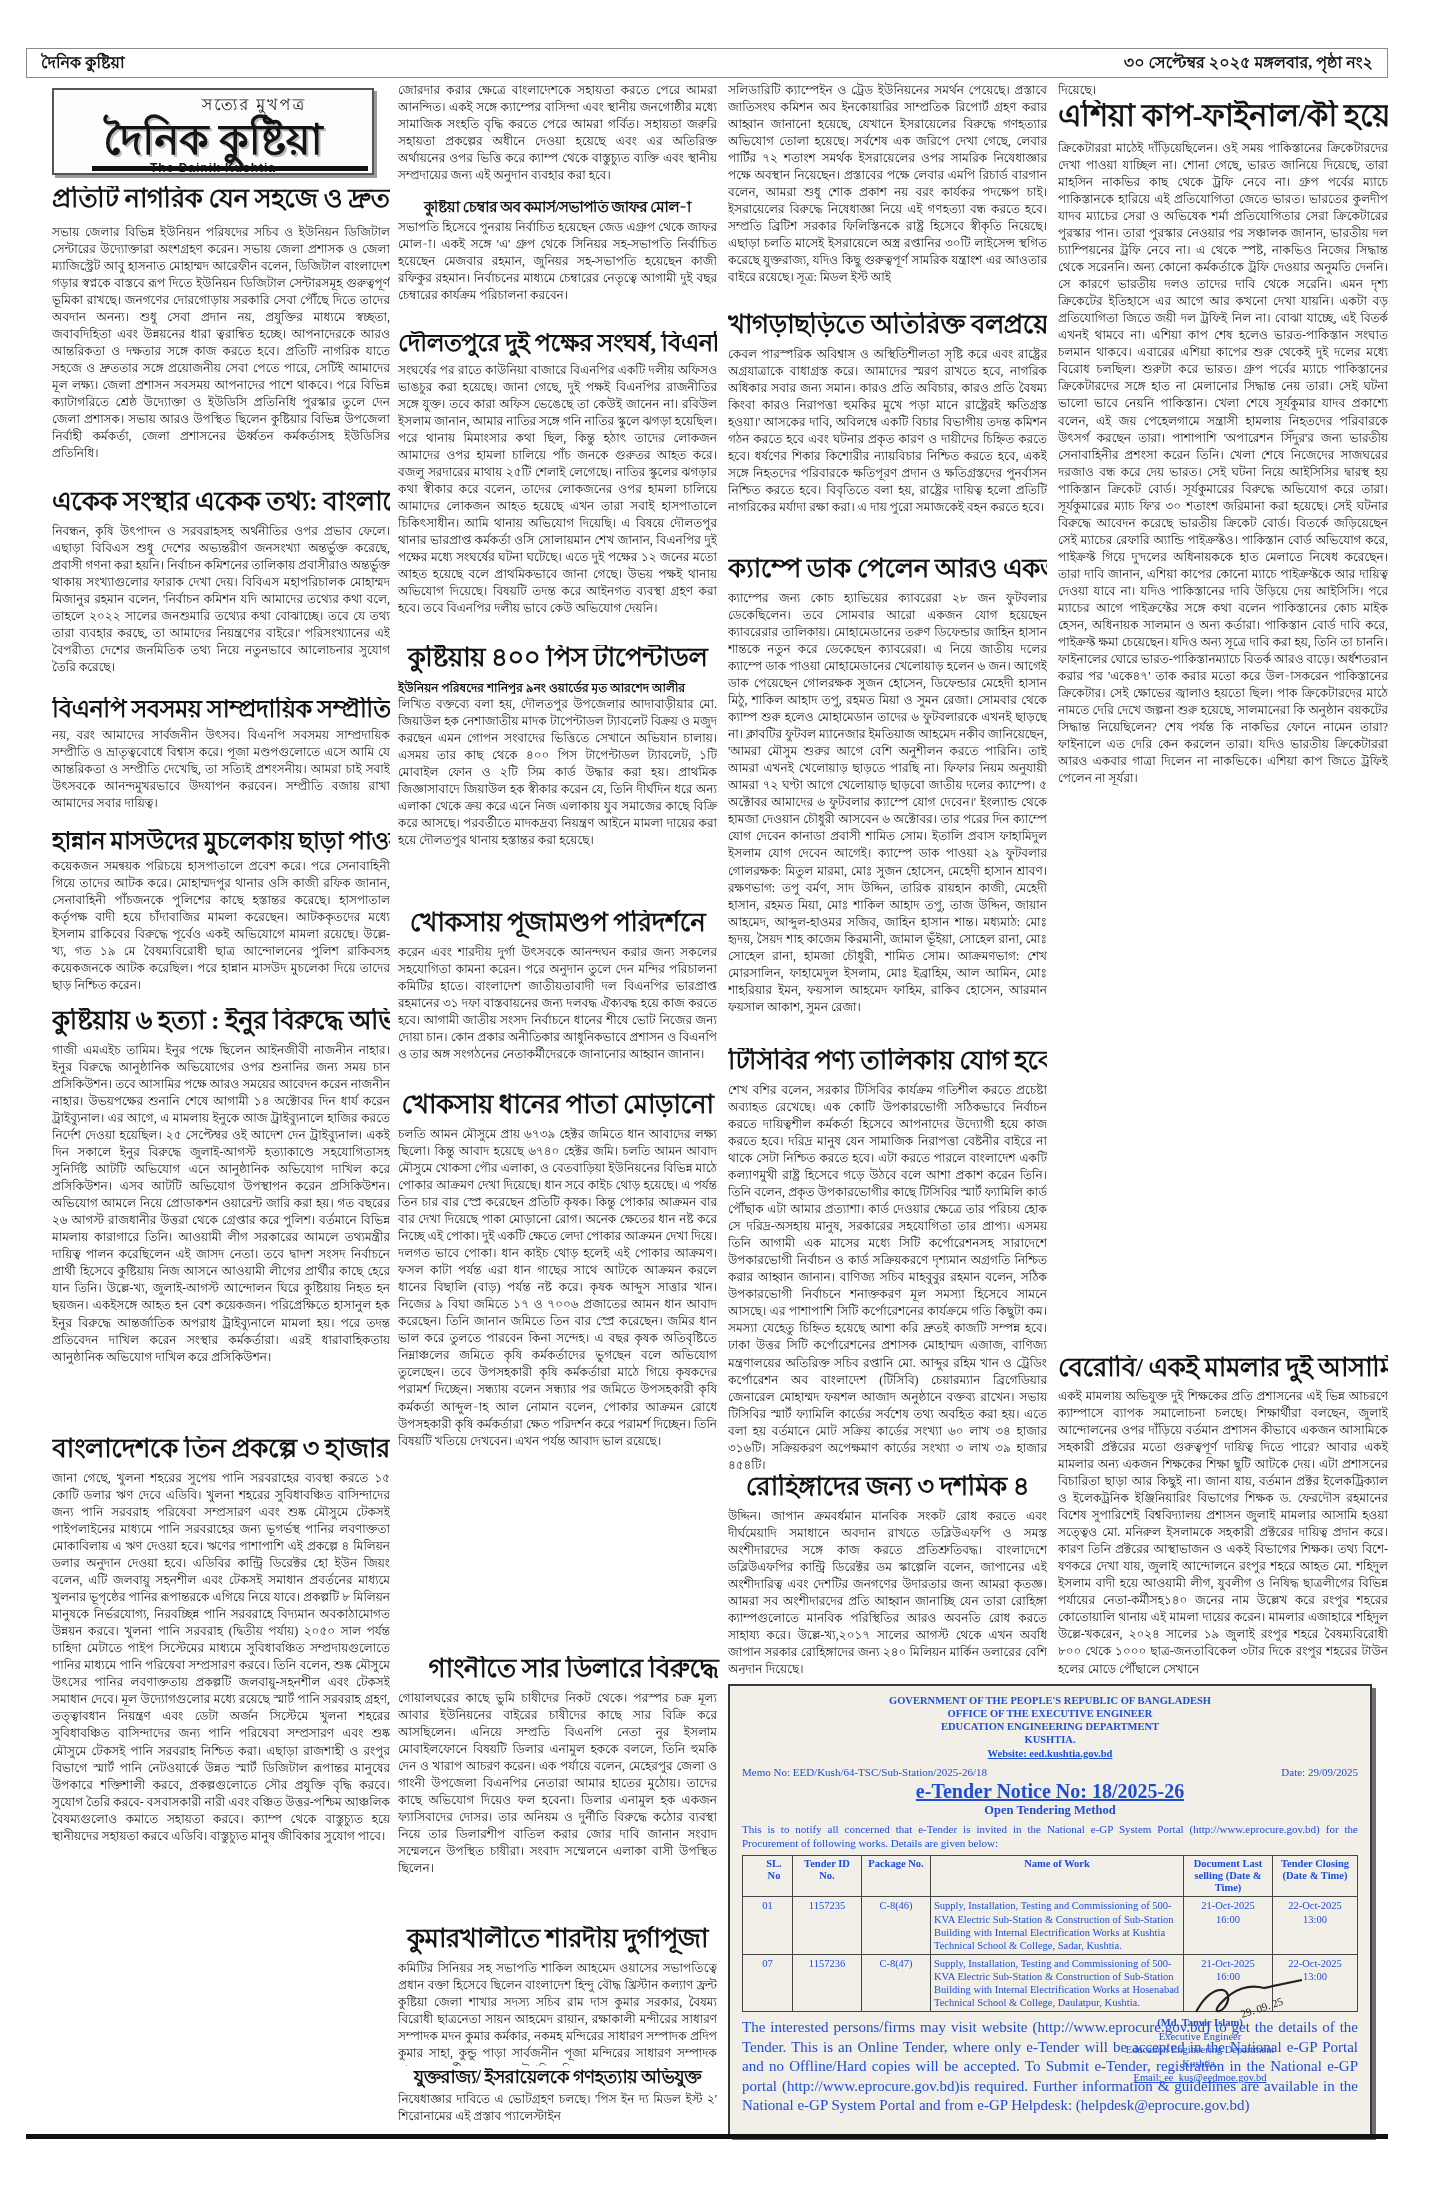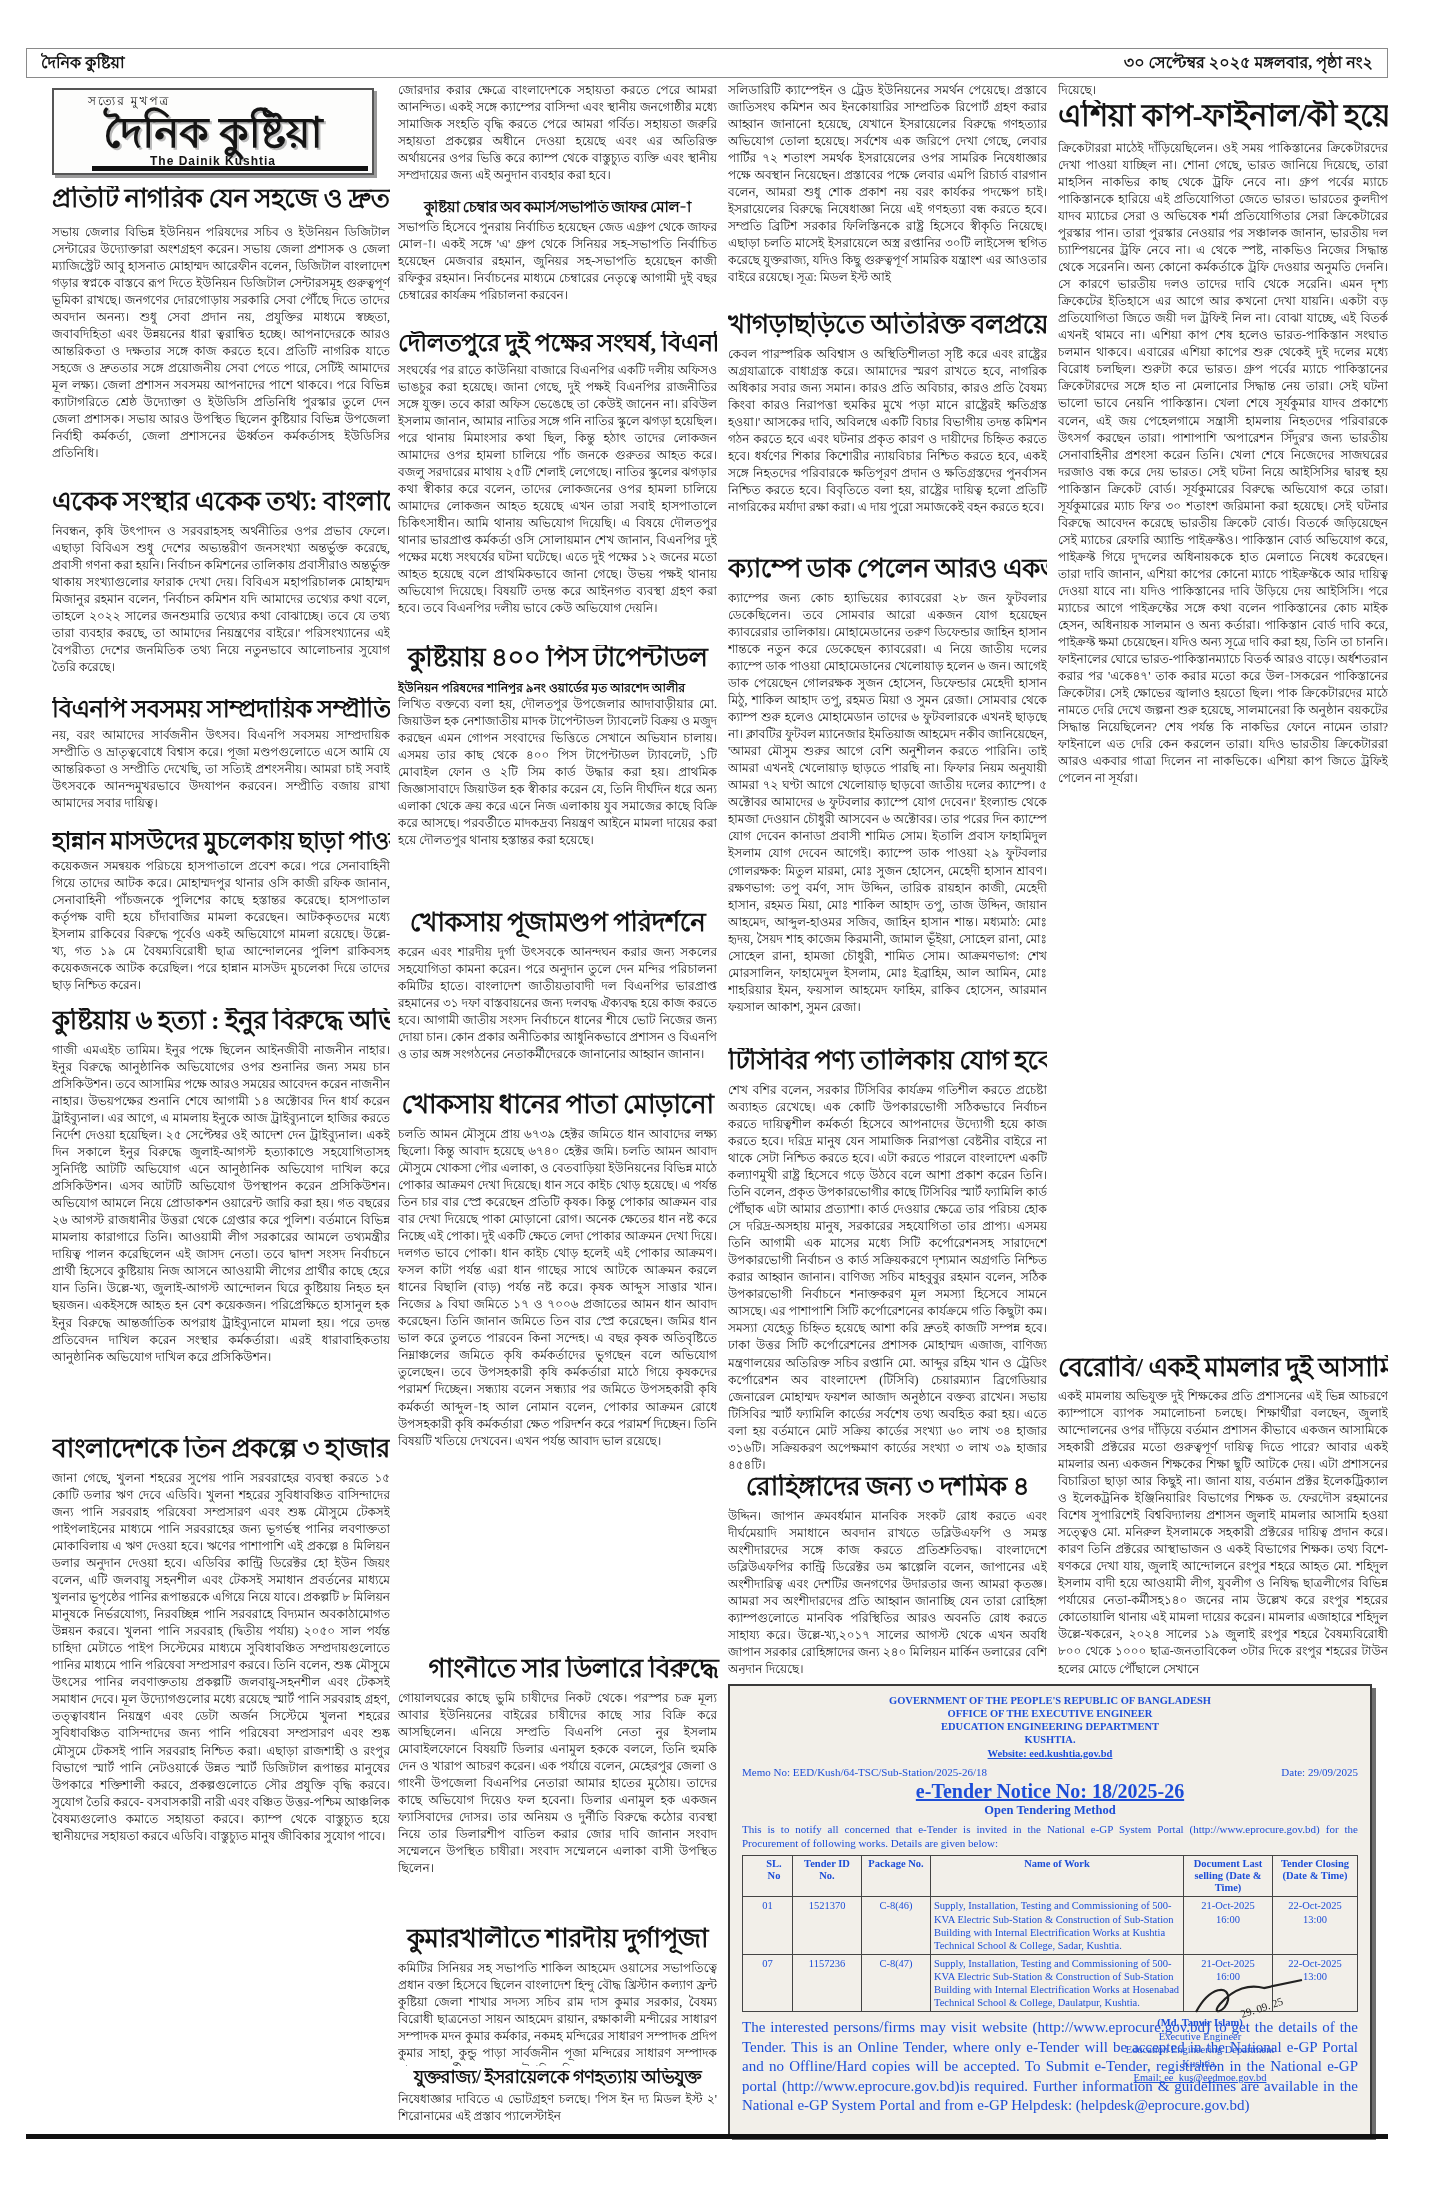--- a/index.html
+++ b/index.html
@@ -6,21 +6,21 @@
   #page{position:relative;width:1440px;height:2211px;background:#ffffff;margin:0 auto;
         font-family:"Liberation Serif","DejaVu Serif",serif;color:#141414;overflow:hidden;}
   .abs{position:absolute;}
   
   #topbar{left:26px;top:48px;width:1362px;height:30px;border:1px solid #8a8a8a;
           display:flex;align-items:center;justify-content:space-between;padding:0 14px;box-sizing:border-box;}
   #topbar .t{font-weight:bold;font-size:16px;}
   
   #masthead{left:52px;top:88px;width:322px;height:87px;border:2px solid #555;background:#fdfdfc;
             box-shadow:3px 3px 0 #9a9a9a;box-sizing:border-box;text-align:center;}
-  #masthead .tag{font-size:12px;letter-spacing:2px;margin-top:2px;text-align:left;padding-left:34px;}
+  #masthead .tag{font-size:16px;letter-spacing:2px;margin-top:2px;text-align:center;padding-left:82px;}
   #masthead .big{font-size:42px;font-weight:bold;line-height:1.0;text-shadow:2px 2px 0 #bbb;white-space:nowrap;}
   #masthead .eng{font-size:12px;font-weight:bold;font-family:"Liberation Sans",sans-serif;letter-spacing:1px;}
   #masthead .bar{position:absolute;left:38px;right:4px;bottom:2px;height:5px;background:#111;}
   
   .hl{font-weight:bold;text-align:center;line-height:1.02;letter-spacing:-0.5px;overflow:hidden;white-space:nowrap;}
   .hl.h26{font-size:26px;}
   .hl.h24{font-size:24px;}
   .hl.h30{font-size:31px;}
   .hl.h15{font-size:15px;}
   .hl.h18{font-size:18px;}
@@ -155,21 +155,21 @@
           <th style="width:62px;">Tender ID No.</th>
           <th style="width:62px;">Package No.</th>
           <th>Name of Work</th>
           <th style="width:82px;">Document Last selling (Date &amp; Time)</th>
           <th style="width:78px;">Tender Closing (Date &amp; Time)</th>
         </tr>
       </thead>
       <tbody>
         <tr>
           <td class="c">01</td>
-          <td class="c">1521370</td>
+          <td class="c">1157235</td>
           <td class="c">C-8(46)</td>
           <td>Supply, Installation, Testing and Commissioning of 500-KVA Electric Sub-Station &amp; Construction of Sub-Station Building with Internal Electrification Works at Kushtia Technical School &amp; College, Sadar, Kushtia.</td>
           <td class="c">21-Oct-2025
 16:00</td>
           <td class="c">22-Oct-2025
 13:00</td>
         </tr>
         <tr>
           <td class="c">07</td>
           <td class="c">1157236</td>

